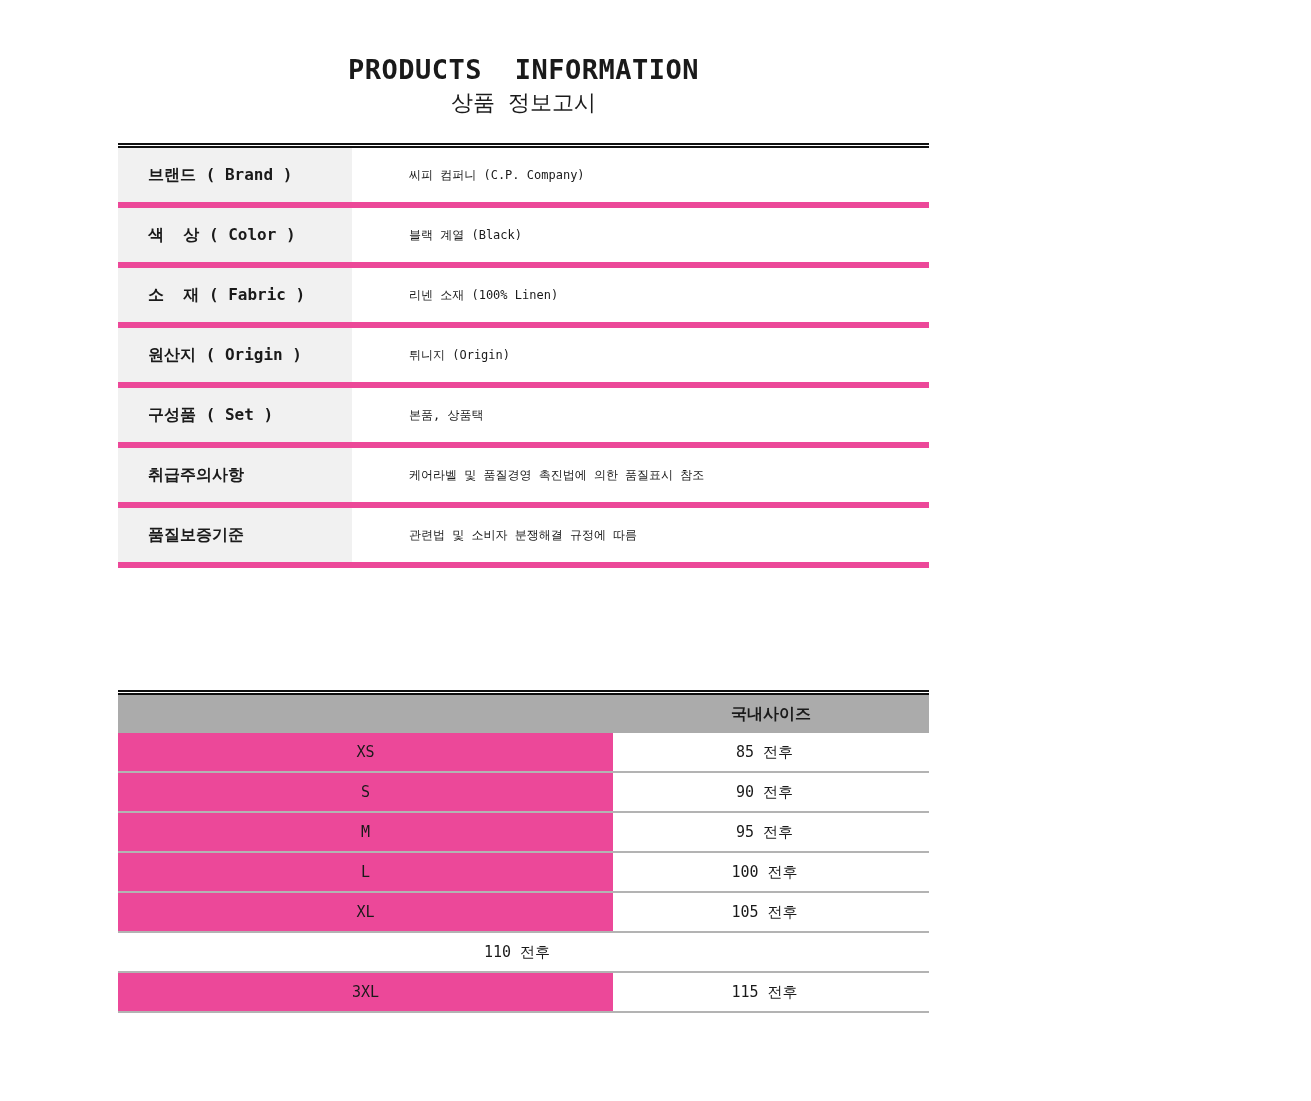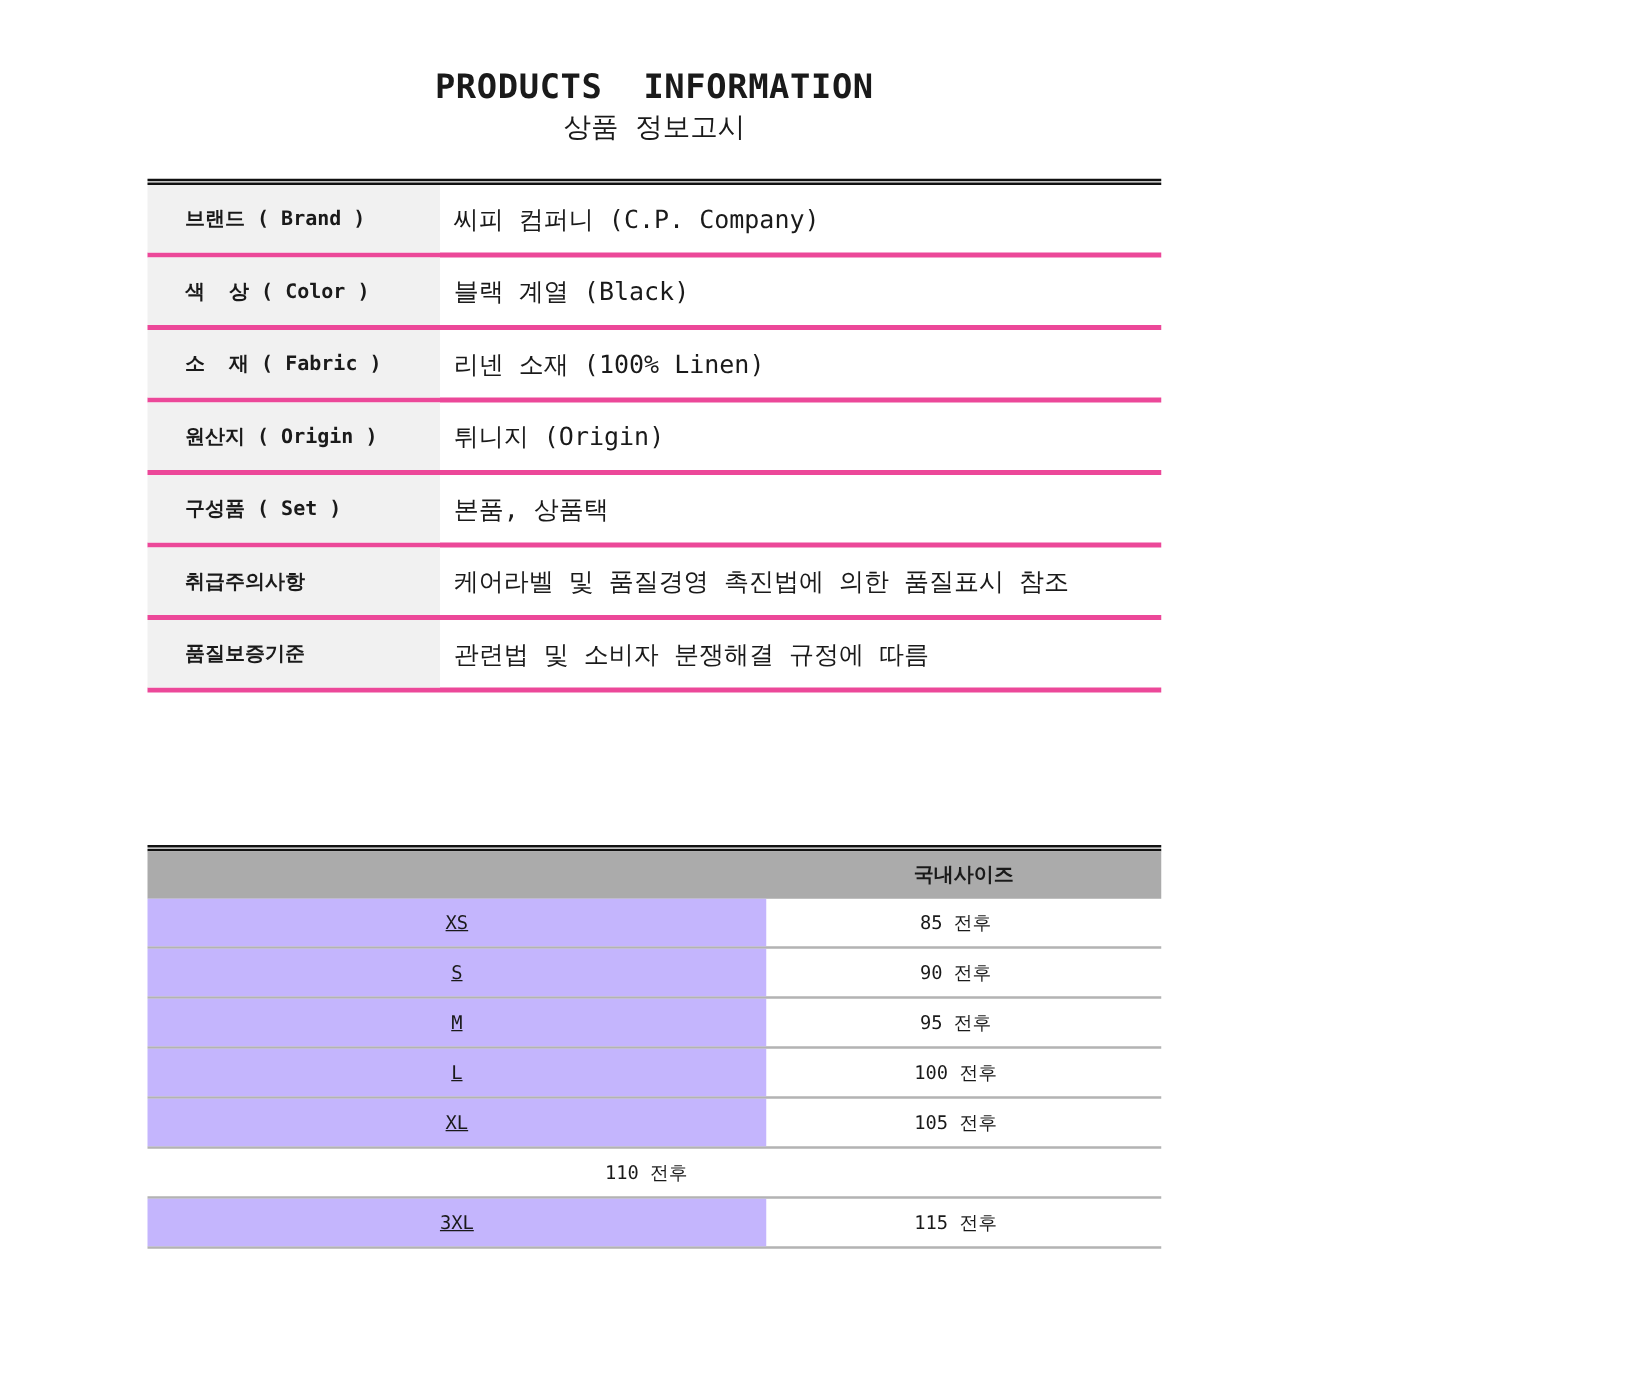--- a/index.html
+++ b/index.html
@@ -39,39 +39,40 @@
   }
   
   .info-table {
     margin-top: 29px;
     border-top: 5px double #111111;
   }
   .info-row {
     display: flex;
     align-items: stretch;
     height: 54px;
-    border-bottom: 4px solid #ec4899;
+    border-bottom: 6px solid #ec4899;
+    gap: 46px;
   }
   .info-label {
     box-sizing: border-box;
     width: 234px;
     background: #f1f1f1;
     display: flex;
     align-items: center;
     padding-left: 30px;
     font-weight: bold;
     font-size: 16px;
     white-space: pre;
   }
   .info-value {
     flex: 1;
     display: flex;
     align-items: center;
     padding-left: 11px;
-    font-size: 20px;
+    font-size: 12px;
     white-space: pre;
   }
   
   .size-table {
     margin-top: 122px;
     border-top: 5px double #111111;
   }
   .size-header {
     display: flex;
     align-items: stretch;
@@ -94,22 +95,21 @@
     font-size: 15px;
   }
   .size-col-left {
     box-sizing: border-box;
     width: 495px;
     display: flex;
     align-items: center;
     justify-content: center;
   }
   .size-row .size-col-left {
-    background: #c4b5fd;
-    text-decoration: underline;
+    background: #ec4899;
   }
   .size-col-right {
     flex: 1;
     display: flex;
     align-items: center;
     justify-content: center;
     padding-right: 55px;
     white-space: pre;
     padding-left: 42px;
   }

